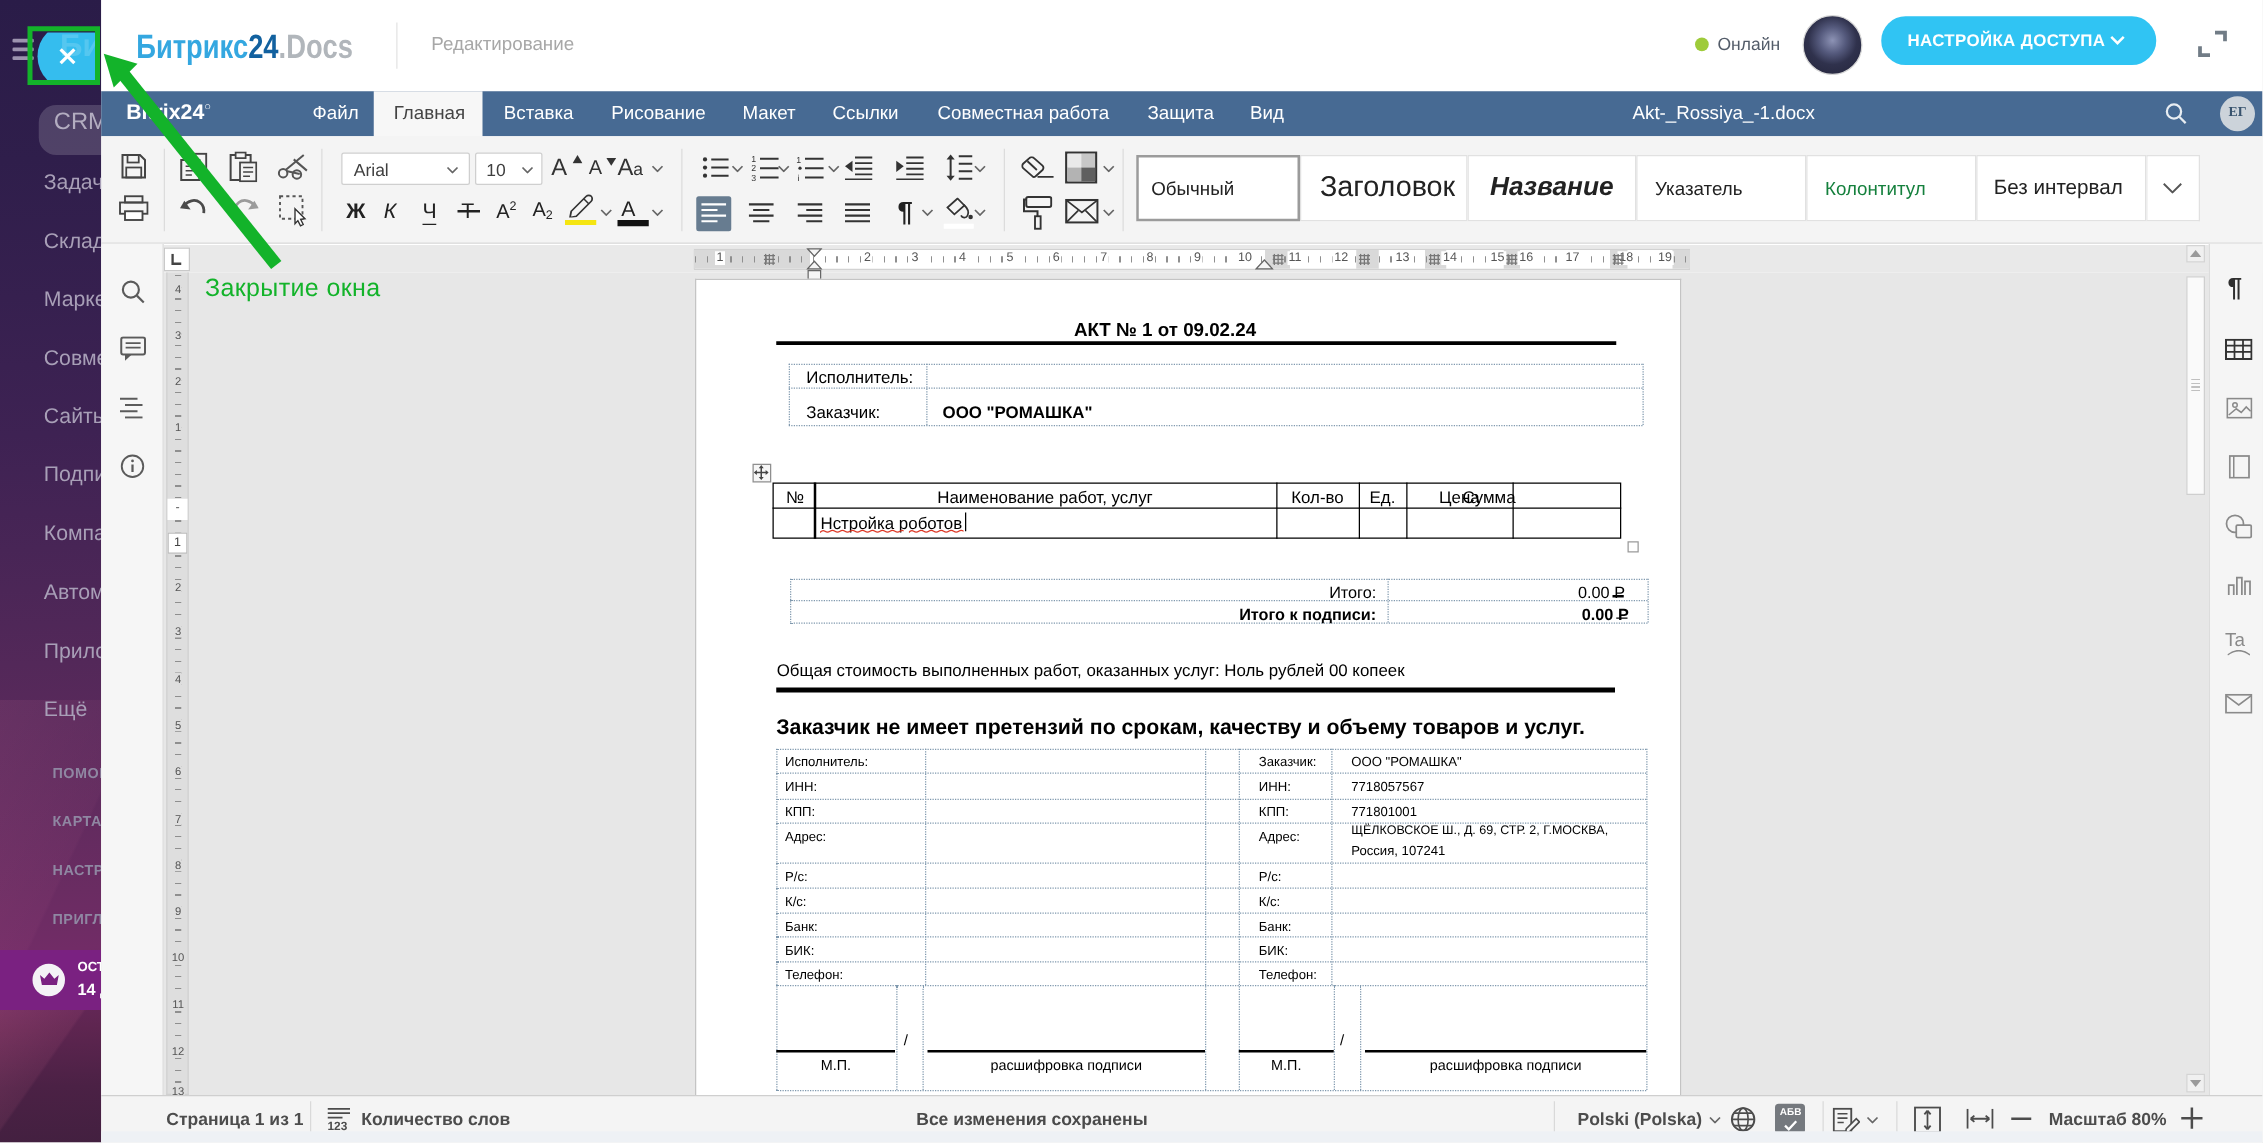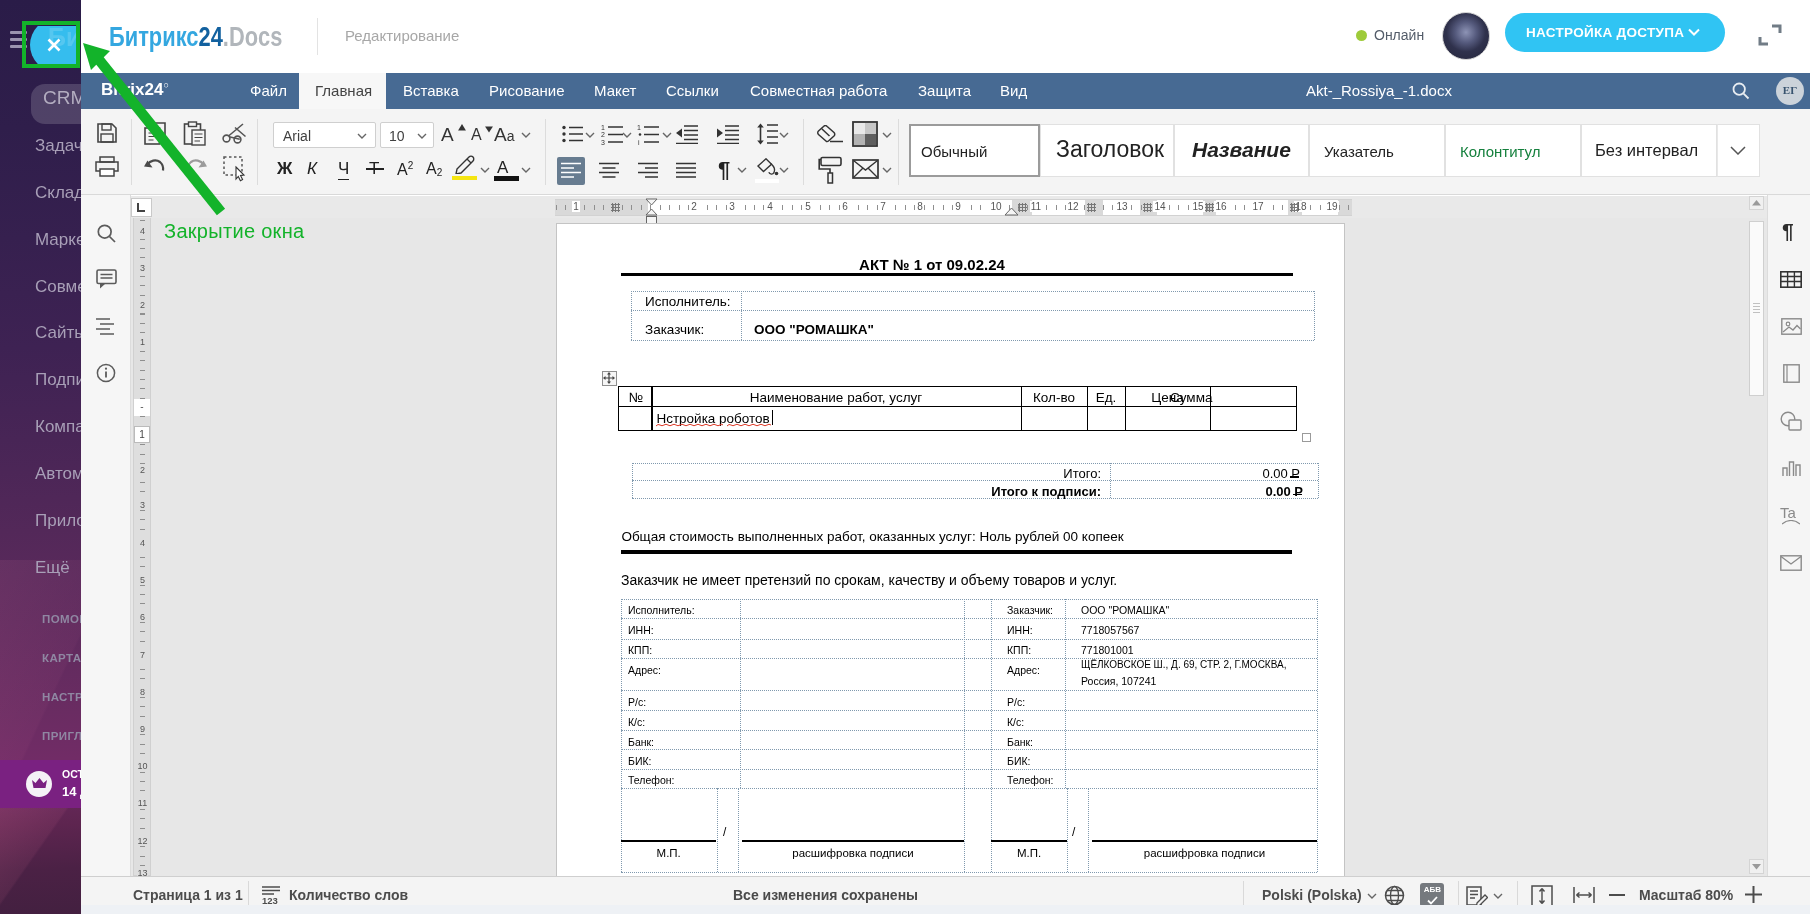--- a/index.html
+++ b/index.html
@@ -516,21 +516,21 @@
     <div class="dash" style="left:632px; top:498.2px; width:686px;"></div>
     <div class="dashv" style="left:632px; top:463.2px; height:35px;"></div>
     <div class="dashv" style="left:1110.4px; top:463.2px; height:35px;"></div>
     <div class="dashv" style="left:1318px; top:463.2px; height:35px;"></div>
     <div class="doctext" style="left:1000px; top:466px; width:101px; text-align:right; font-size:13px;">Итого:</div>
     <div class="doctext" style="left:1200px; top:466px; width:100px; text-align:right; font-size:13px;">0.00 <span class="rub">P</span></div>
     <div class="doctext" style="left:950px; top:483.5px; width:151px; text-align:right; font-weight:bold; font-size:13px;">Итого к подписи:</div>
     <div class="doctext" style="left:1200px; top:483.5px; width:103px; text-align:right; font-weight:bold; font-size:13px;">0.00 <span class="rub">P</span></div>
     <div class="doctext" style="left:621.4px; top:528.6px;">Общая стоимость выполненных работ, оказанных услуг: Ноль рублей 00 копеек</div>
     <div class="blk" style="left:621px; top:549.6px; width:670.5px; height:4px;"></div>
-    <div class="doctext" style="left:621px; top:571.5px; font-size:14px;">Заказчик не имеет претензий по срокам, качеству и объему товаров и услуг.</div>
+    <div class="doctext" style="left:621px; top:571.5px; font-size:17px;font-weight:bold;">Заказчик не имеет претензий по срокам, качеству и объему товаров и услуг.</div>
     <div class="dash" style="left:620.7px; top:599.2px; width:696.5px;"></div>
     <div class="dash" style="left:620.7px; top:618.3px; width:696.5px;"></div>
     <div class="dash" style="left:620.7px; top:638.9px; width:696.5px;"></div>
     <div class="dash" style="left:620.7px; top:658px; width:696.5px;"></div>
     <div class="dash" style="left:620.7px; top:690.4px; width:696.5px;"></div>
     <div class="dash" style="left:620.7px; top:710.2px; width:696.5px;"></div>
     <div class="dash" style="left:620.7px; top:730.2px; width:696.5px;"></div>
     <div class="dash" style="left:620.7px; top:749.2px; width:696.5px;"></div>
     <div class="dash" style="left:620.7px; top:768.5px; width:696.5px;"></div>
     <div class="dash" style="left:620.7px; top:787.6px; width:696.5px;"></div>

